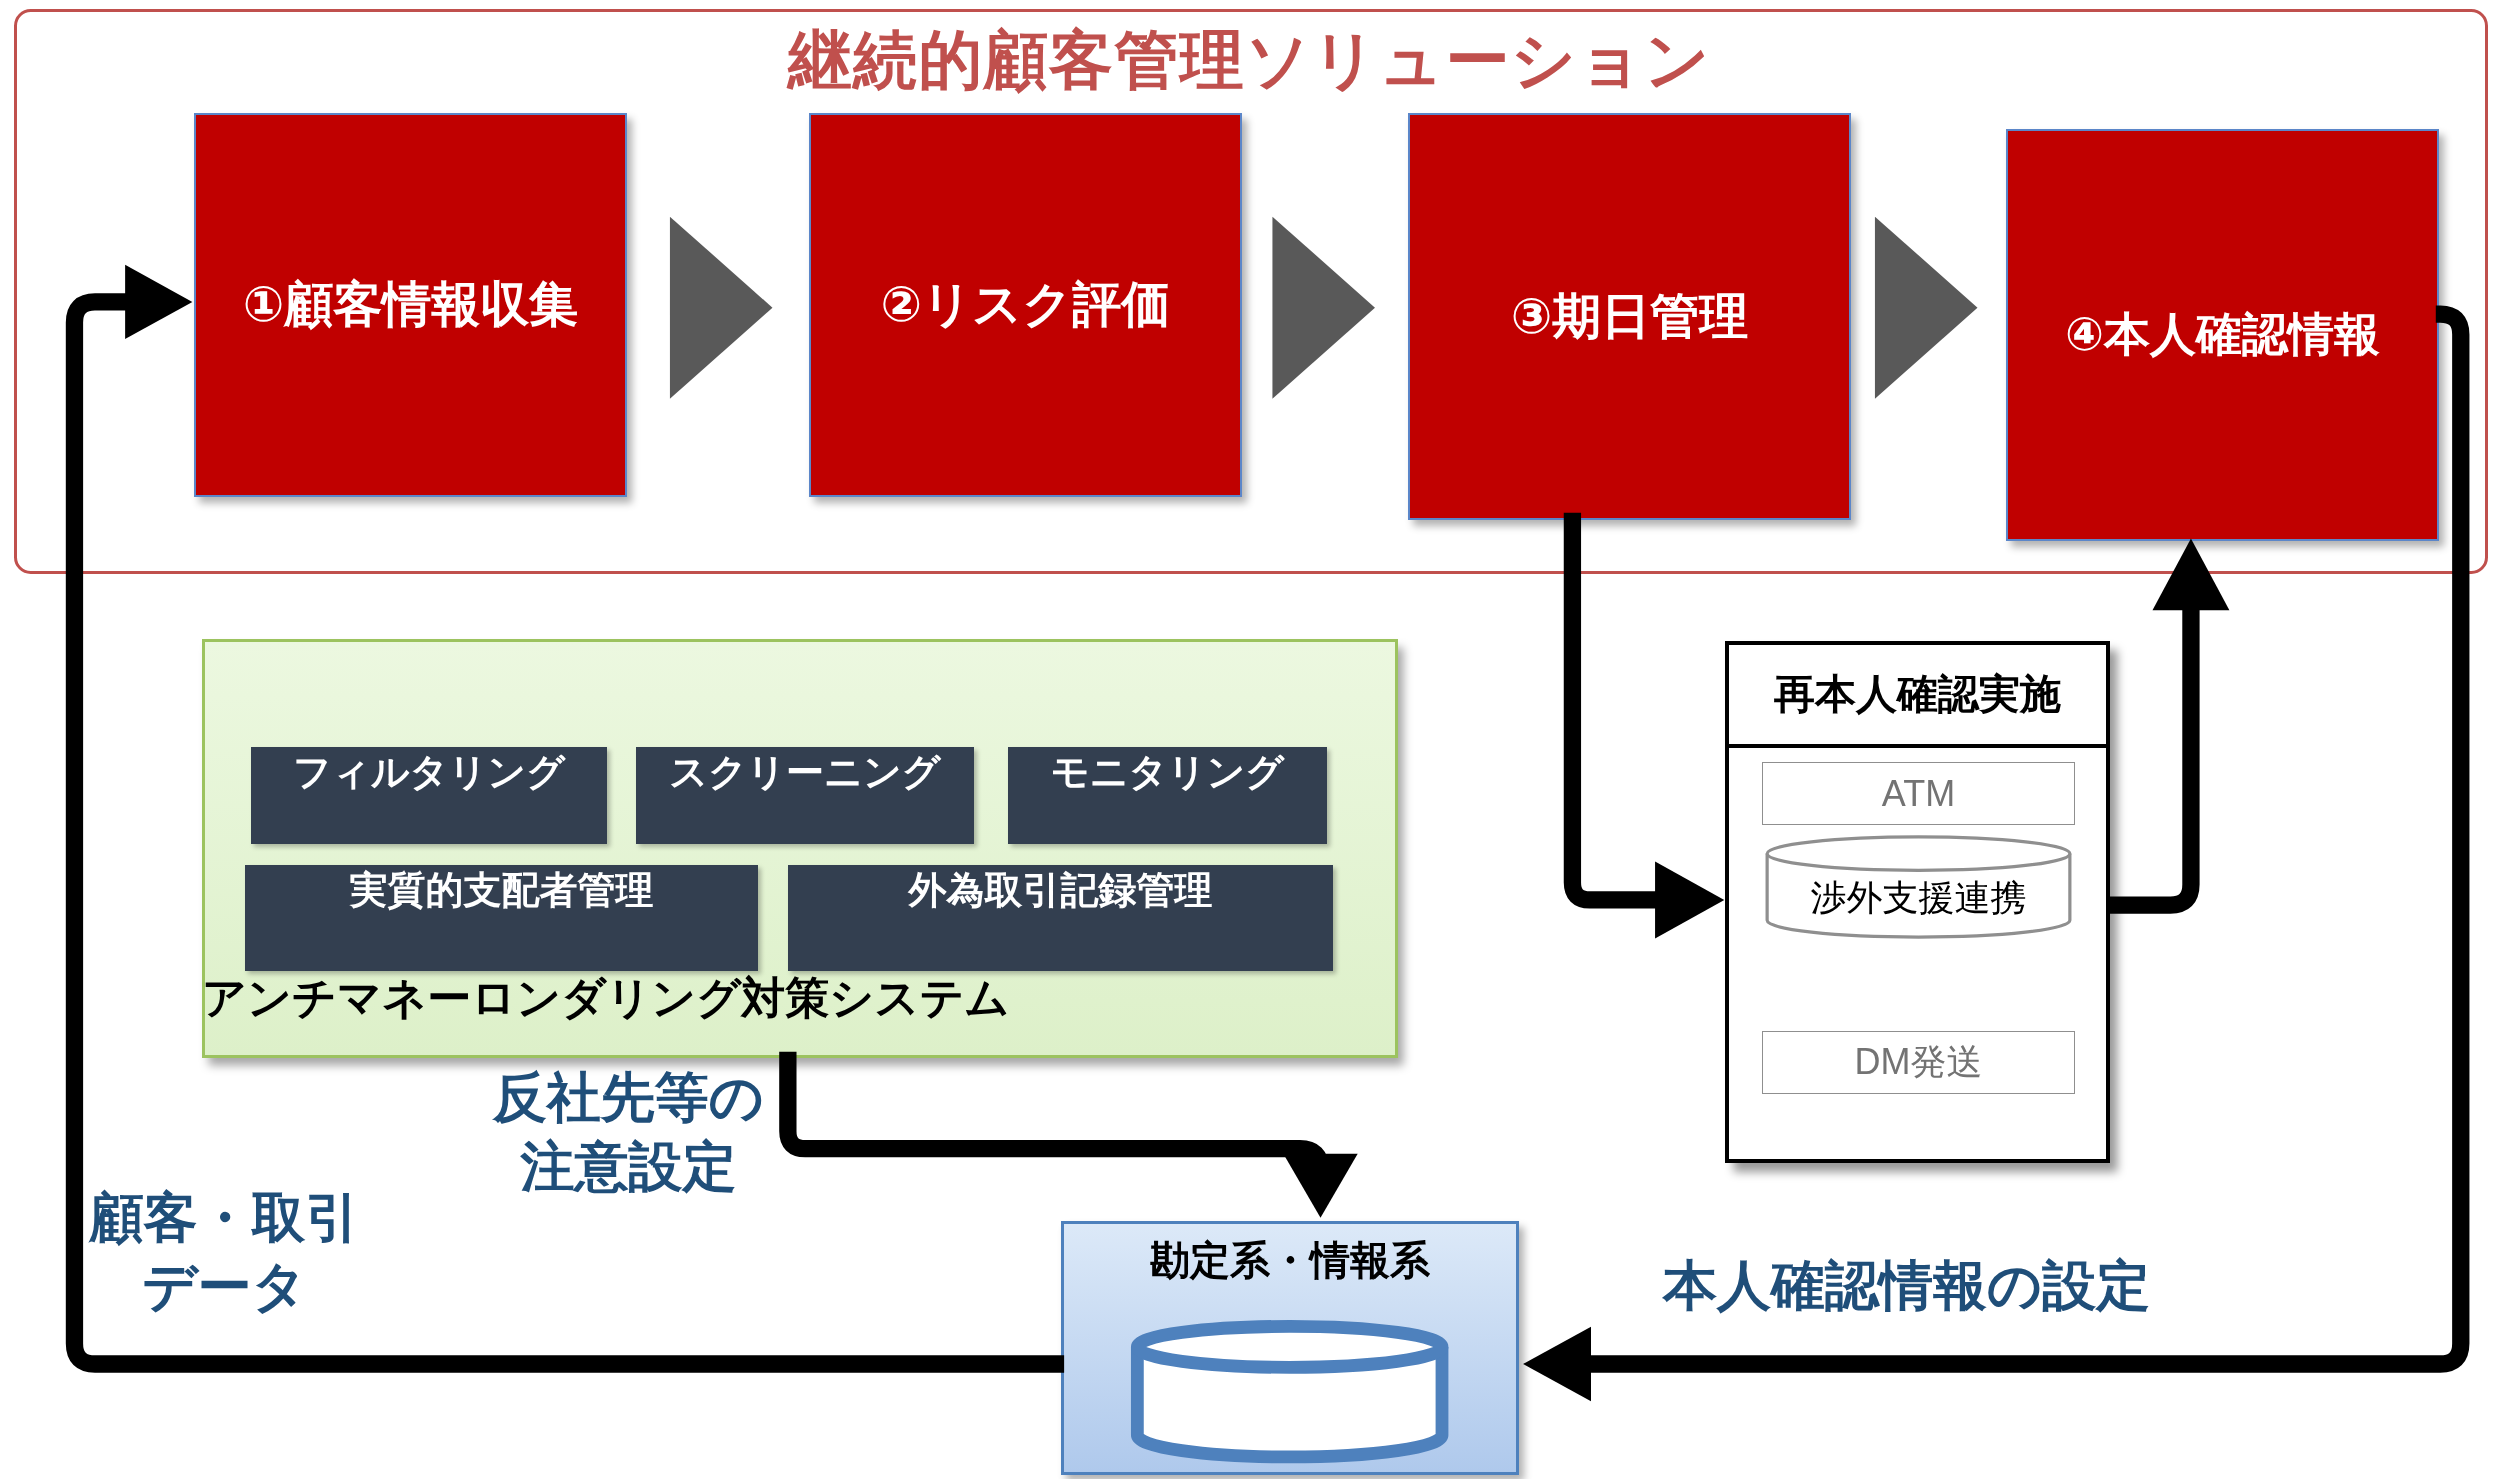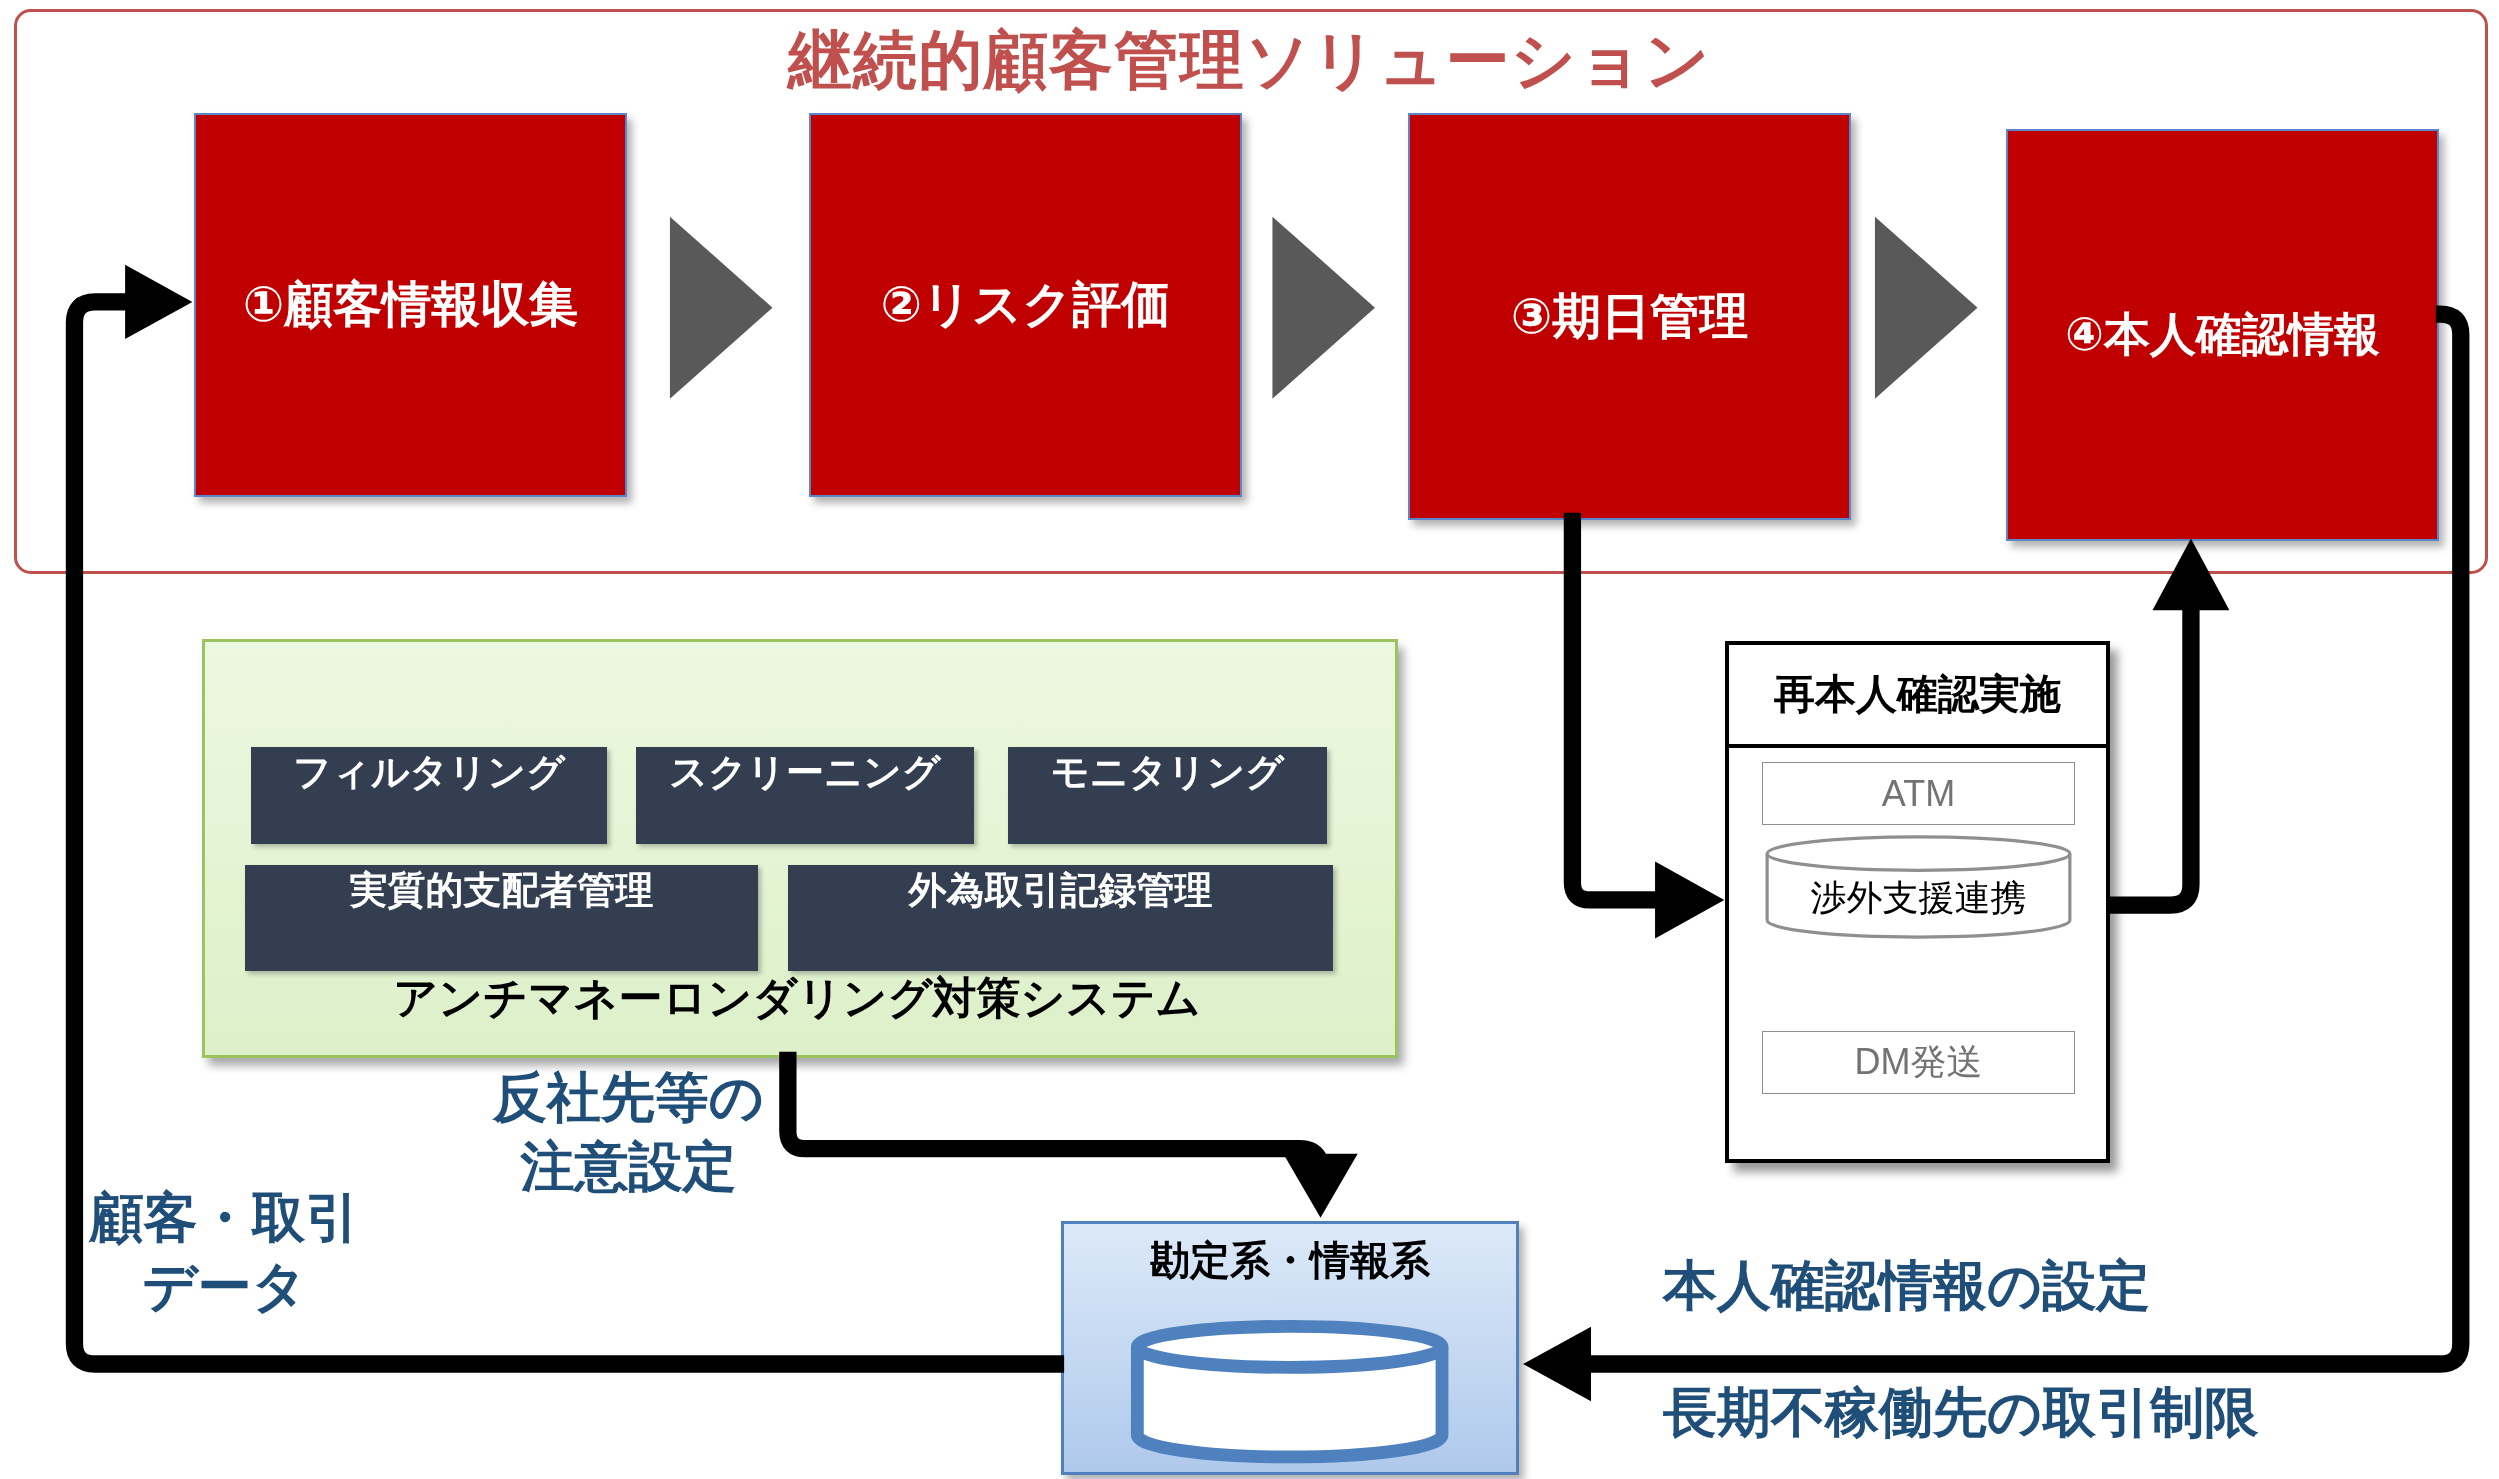--- a/index.html
+++ b/index.html
@@ -38,21 +38,21 @@
     position:absolute;background:#333F50;display:flex;align-items:flex-start;justify-content:center;
     z-index:3;box-shadow:2.6px 3.2px 4.5px rgba(0,0,0,0.25);margin-top:48px;
   }
   .module .lbl{color:#ffffff;font-weight:bold;font-size:38px;white-space:nowrap;}
   .mod-1{left:251px;top:699px;width:356px;height:97px;}
   .mod-2{left:636px;top:699px;width:338px;height:97px;}
   .mod-3{left:1008px;top:699px;width:319px;height:97px;}
   .mod-4{left:245px;top:817px;width:513px;height:106px;}
   .mod-5{left:788px;top:817px;width:545px;height:106px;}
   .aml-caption{
-    position:absolute;left:202px;top:969px;width:1190px;text-align:center;
+    position:absolute;left:202px;top:969px;width:1190px;text-align:left;
     font-size:44px;font-weight:bold;color:#000000;z-index:3;white-space:nowrap;
   }
   
   .rv-panel{
     position:absolute;left:1725px;top:641px;width:385px;height:522px;
     background:#ffffff;border:4.5px solid #000000;box-sizing:border-box;
     box-shadow:7.7px 9px 9px rgba(0,0,0,0.40);z-index:2;
   }
   .rv-header{
     position:absolute;left:0;top:0;width:100%;height:99px;border-bottom:4.5px solid #000000;
@@ -155,21 +155,20 @@
       <path d="M14 42 L14 180 A238 34 0 0 0 490 180 L490 42" fill="#ffffff" stroke="#4E81BD" stroke-width="20"></path>
       <ellipse cx="252" cy="42" rx="238" ry="32" fill="#ffffff" stroke="#4E81BD" stroke-width="20"></ellipse>
     </svg>
   </div>
 
   <div class="note note-attention">反社先等の
 注意設定</div>
   <div class="note note-customer">顧客・取引
 データ</div>
   <div class="note note-identity">本人確認情報の設定</div>
-  <div class="note note-dormant">長期不稼働先の取引制限</div>
 
   <svg class="connectors" viewBox="0 0 3900 2309">
 
     <polygon points="1045,338 1045,622 1205,480" fill="#595959"></polygon>
     <polygon points="1985,338 1985,622 2145,480" fill="#595959"></polygon>
     <polygon points="2925,338 2925,622 3085,480" fill="#595959"></polygon>
 
     <path d="M1660 2128 L148 2128 Q116 2128 116 2096 L116 503 Q116 471 148 471 L200 471" fill="none" stroke="#000000" stroke-width="27"></path>
     <polygon points="300,471 195,413 195,529" fill="#000000"></polygon>
 

